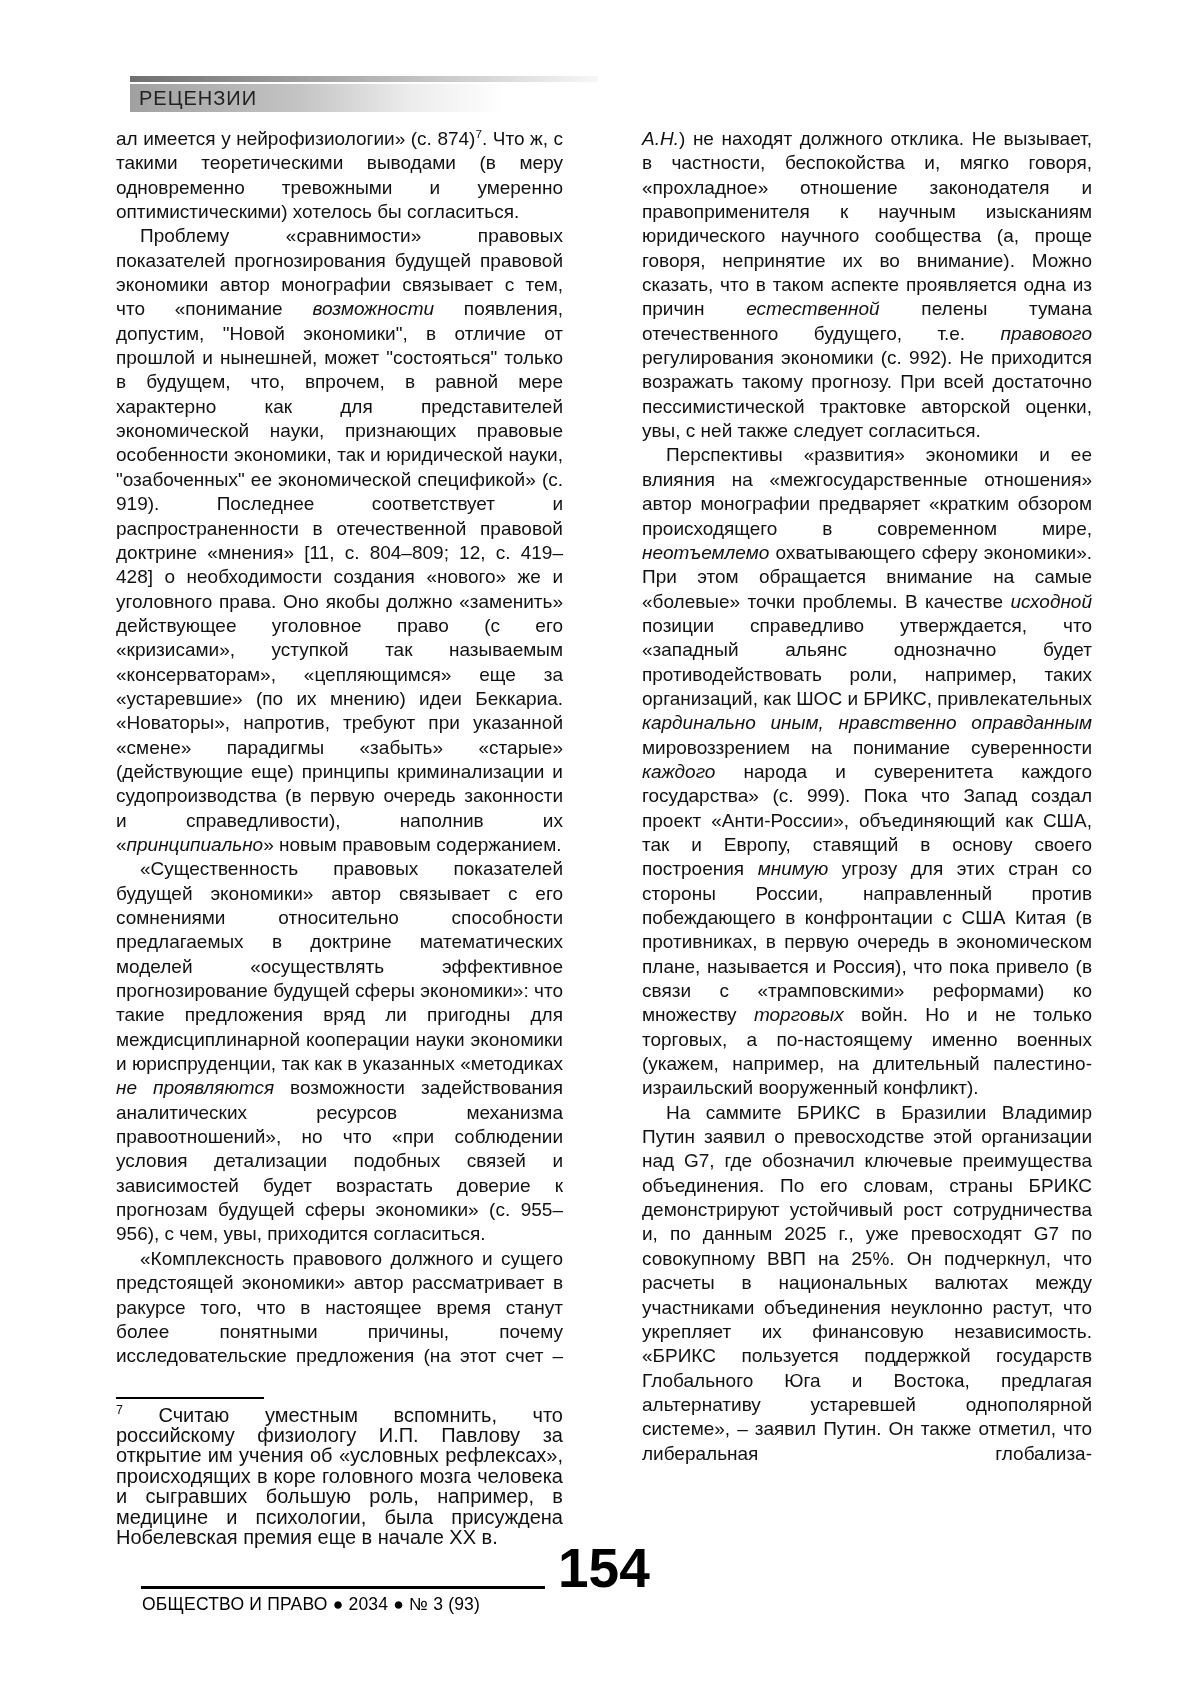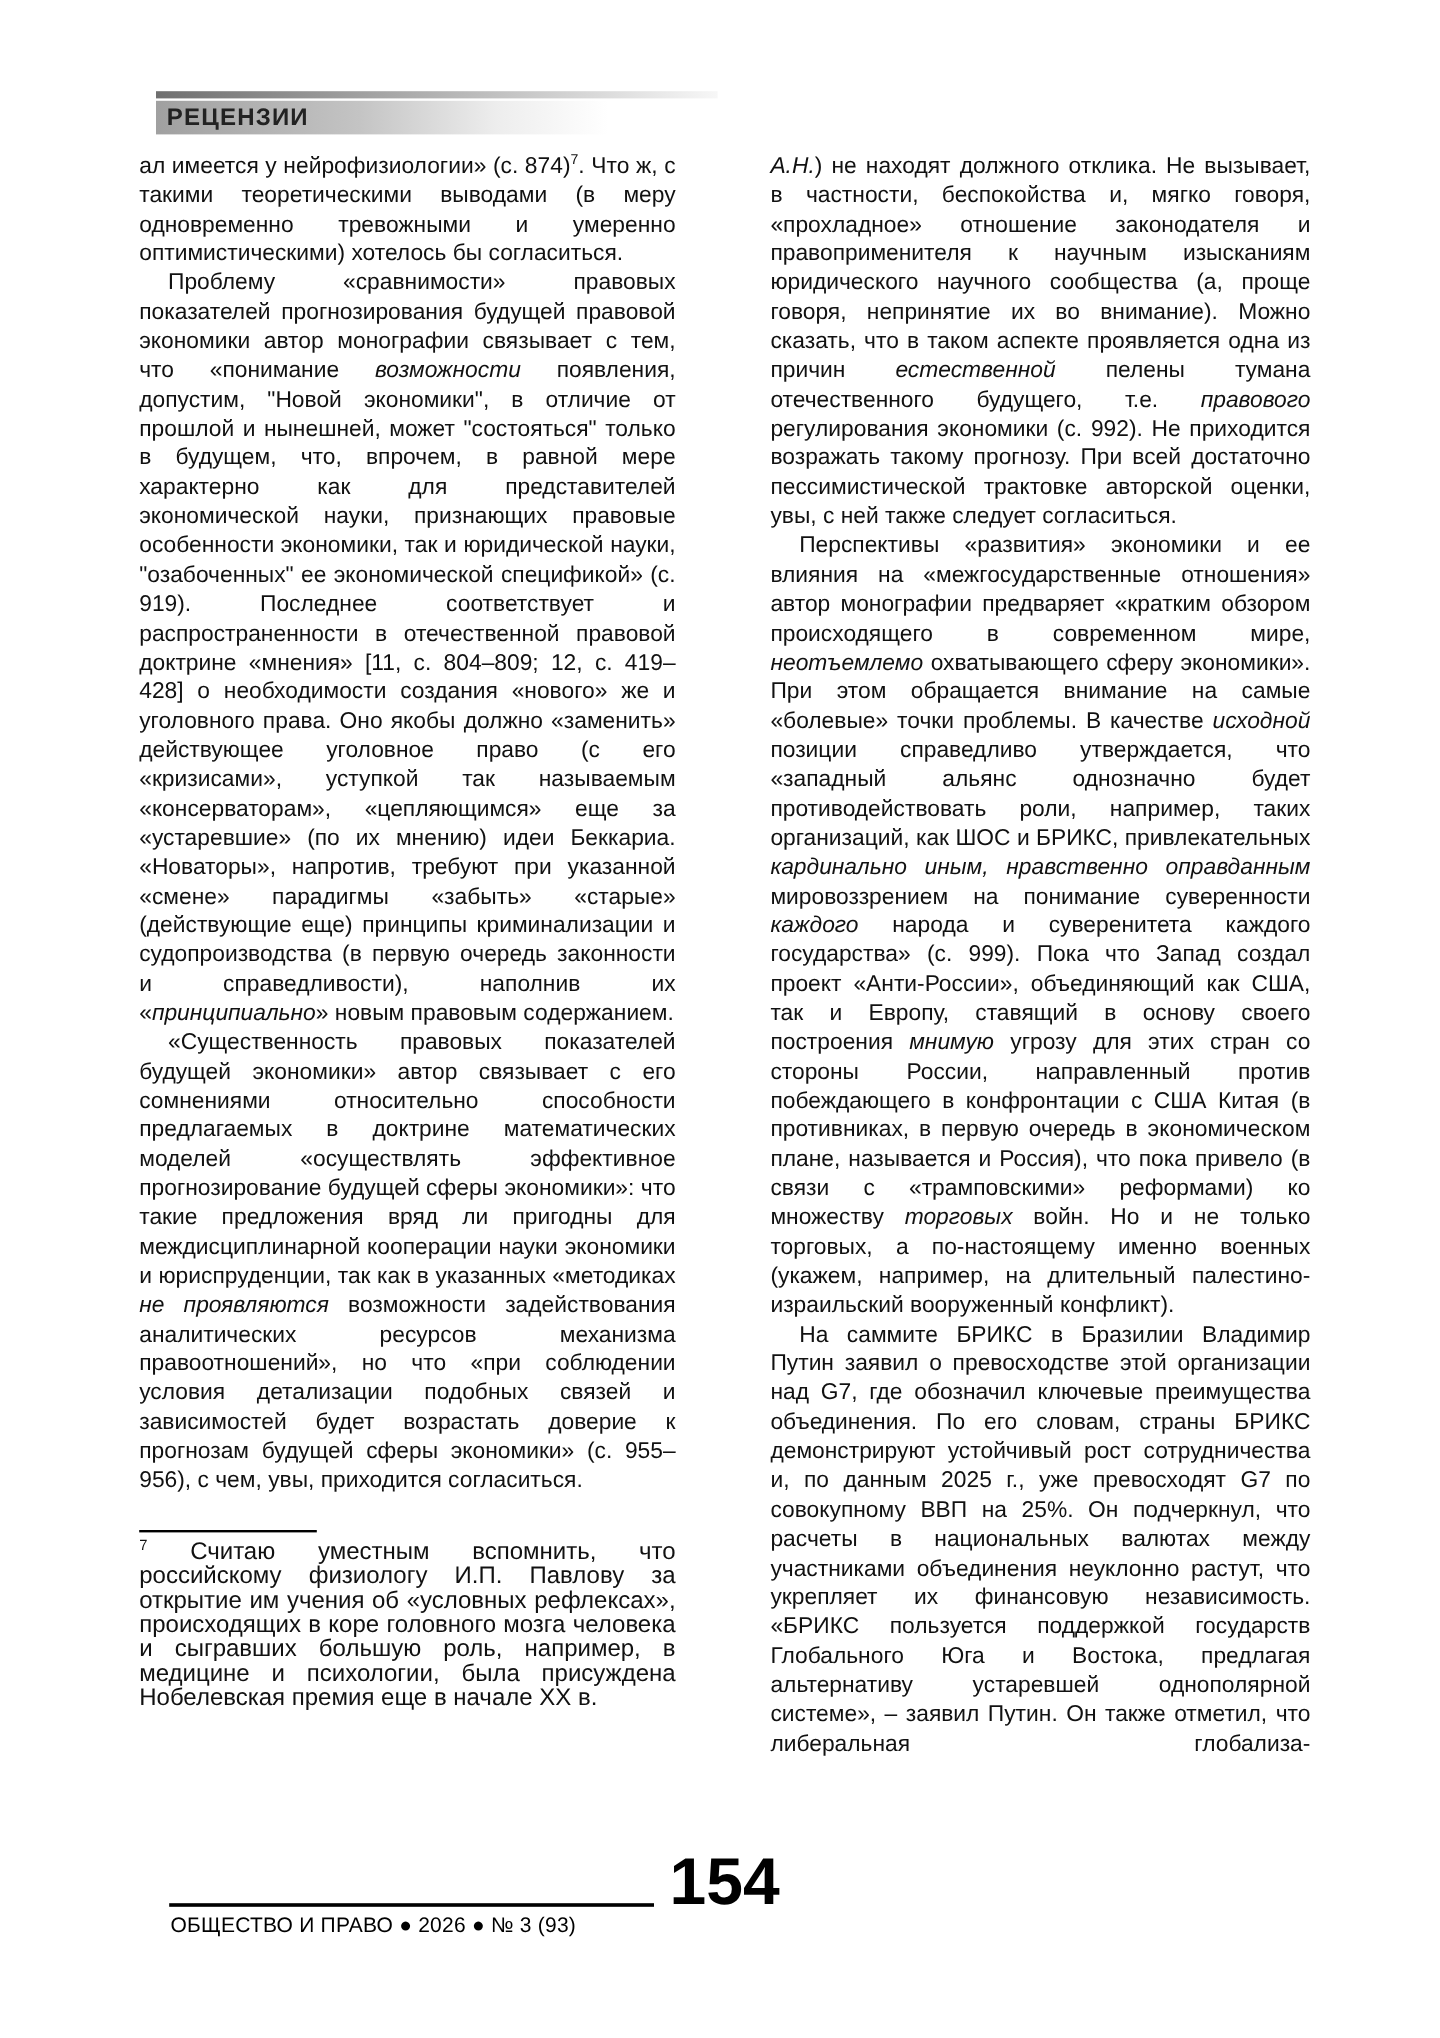--- a/index.html
+++ b/index.html
@@ -15,21 +15,21 @@
   .band-top {
     position:absolute; left:130px; top:76px; width:468px; height:6px;
     background:linear-gradient(90deg,#6f6f6f 0%,#b9b9b9 55%,#f7f7f7 100%);
   }
   .band {
     position:absolute; left:130px; top:84px; width:377px; height:28px;
     background:linear-gradient(90deg,#a0a0a0 0%,#c4c4c4 45%,#ededed 75%,#ffffff 100%);
   }
   .band .label {
     display:block; padding-left:9px;
-    font-size:20px; line-height:28px; letter-spacing:1px; color:#222;font-weight:bold;
+    font-size:20px; line-height:28px; letter-spacing:1px; color:#222;
   }
   .col {
     position:absolute; top:127px;
     font-size:19px; line-height:24.35px;
     text-align:justify;
   }
   .col-left  { left:116px; width:447px; }
   .col-right { left:642px; width:450px; }
   .para { margin:0; }
   .para.indent { text-indent:24px; }
@@ -68,27 +68,28 @@
 
   <div class="band-top"></div>
   <div class="band">
     <span class="label">РЕЦЕНЗИИ</span>
   </div>
 
   <div class="col col-left">
     <p class="para"><span>ал имеется у нейрофизиологии» (с. 874)</span><sup>7</sup><span>. Что ж, с такими теоретическими выводами (в меру одновременно тревожными и умеренно оптимистическими) хотелось бы согласиться.</span></p>
     <p class="para indent"><span>Проблему «сравнимости» правовых показателей прогнозирования будущей правовой экономики автор монографии связывает с тем, что «понимание </span><span class="rs-bi">возможности</span><span> появления, допустим, "Новой экономики", в отличие от прошлой и нынешней, может "состояться" только в будущем, что, впрочем, в равной мере характерно как для представителей экономической науки, признающих правовые особенности экономики, так и юридической науки, "озабоченных" ее экономической спецификой» (с. 919). Последнее соответствует и распространенности в отечественной правовой доктрине «мнения» [11, с. 804–809; 12, с. 419–428] о необходимости создания «нового» же и уголовного права. Оно якобы должно «заменить» действующее уголовное право (с его «кризисами», уступкой так называемым «консерваторам», «цепляющимся» еще за «устаревшие» (по их мнению) идеи Беккариа. «Новаторы», напротив, требуют при указанной «смене» парадигмы «забыть» «старые» (действующие еще) принципы криминализации и судопроизводства (в первую очередь законности и справедливости), наполнив их «</span><span class="rs-i">принципиально</span><span>» новым правовым содержанием.</span></p>
     <p class="para indent"><span>«Существенность правовых показателей будущей экономики» автор связывает с его сомнениями относительно способности предлагаемых в доктрине математических моделей «осуществлять эффективное прогнозирование будущей сферы экономики»: что такие предложения вряд ли пригодны для междисциплинарной кооперации науки экономики и юриспруденции, так как в указанных «методиках </span><span class="rs-bi">не проявляются</span><span> возможности задействования аналитических ресурсов механизма правоотношений», но что «при соблюдении условия детализации подобных связей и зависимостей будет возрастать доверие к прогнозам будущей сферы экономики» (с. 955–956), с чем, увы, приходится согласиться.</span></p>
+    <p class="para indent justify-last"><span>«Комплексность правового должного и сущего предстоящей экономики» автор рассматривает в ракурсе того, что в настоящее время станут более понятными причины, почему исследовательские предложения (на этот счет –</span></p>
     <div class="footnote-rule"></div>
     <p class="footnote"><sup>7</sup><span> Считаю уместным вспомнить, что российскому физиологу И.П. Павлову за открытие им учения об «условных рефлексах», происходящих в коре головного мозга человека и сыгравших большую роль, например, в медицине и психологии, была присуждена Нобелевская премия еще в начале XX в.</span></p>
   </div>
 
   <div class="col col-right">
     <p class="para"><span class="rs-i">А.Н.</span><span>) не находят должного отклика. Не вызывает, в частности, беспокойства и, мягко говоря, «прохладное» отношение законодателя и правоприменителя к научным изысканиям юридического научного сообщества (а, проще говоря, непринятие их во внимание). Можно сказать, что в таком аспекте проявляется одна из причин </span><span class="rs-bi">естественной</span><span> пелены тумана отечественного будущего, т.е. </span><span class="rs-bi">правового</span><span> регулирования экономики (с. 992). Не приходится возражать такому прогнозу. При всей достаточно пессимистической трактовке авторской оценки, увы, с ней также следует согласиться.</span></p>
     <p class="para indent"><span>Перспективы «развития» экономики и ее влияния на «межгосударственные отношения» автор монографии предваряет «кратким обзором происходящего в современном мире, </span><span class="rs-bi">неотъемлемо</span><span> охватывающего сферу экономики». При этом обращается внимание на самые «болевые» точки проблемы. В качестве </span><span class="rs-i">исходной</span><span> позиции справедливо утверждается, что «западный альянс однозначно будет противодействовать роли, например, таких организаций, как ШОС и БРИКС, привлекательных </span><span class="rs-bi">кардинально иным, нравственно оправданным</span><span> мировоззрением на понимание суверенности </span><span class="rs-bi">каждого</span><span> народа и суверенитета каждого государства» (с. 999). Пока что Запад создал проект «Анти-России», объединяющий как США, так и Европу, ставящий в основу своего построения </span><span class="rs-i">мнимую</span><span> угрозу для этих стран со стороны России, направленный против побеждающего в конфронтации с США Китая (в противниках, в первую очередь в экономическом плане, называется и Россия), что пока привело (в связи с «трамповскими» реформами) ко множеству </span><span class="rs-i">торговых</span><span> войн. Но и не только торговых, а по-настоящему именно военных (укажем, например, на длительный палестино-израильский вооруженный конфликт).</span></p>
     <p class="para indent justify-last"><span>На саммите БРИКС в Бразилии Владимир Путин заявил о превосходстве этой организации над G7, где обозначил ключевые преимущества объединения. По его словам, страны БРИКС демонстрируют устойчивый рост сотрудничества и, по данным 2025 г., уже превосходят G7 по совокупному ВВП на 25%. Он подчеркнул, что расчеты в национальных валютах между участниками объединения неуклонно растут, что укрепляет их финансовую независимость. «БРИКС пользуется поддержкой государств Глобального Юга и Востока, предлагая альтернативу устаревшей однополярной системе», – заявил Путин. Он также отметил, что либеральная глобализа-</span></p>
   </div>
 
   <div class="footer-rule"></div>
   <div class="page-num">154</div>
-  <div class="footer-line">ОБЩЕСТВО И ПРАВО ● 2026 ● № 3 (93)</div>
+  <div class="footer-line">ОБЩЕСТВО И ПРАВО ● 2034 ● № 3 (93)</div>
 
 </div>
 
 </body></html>

